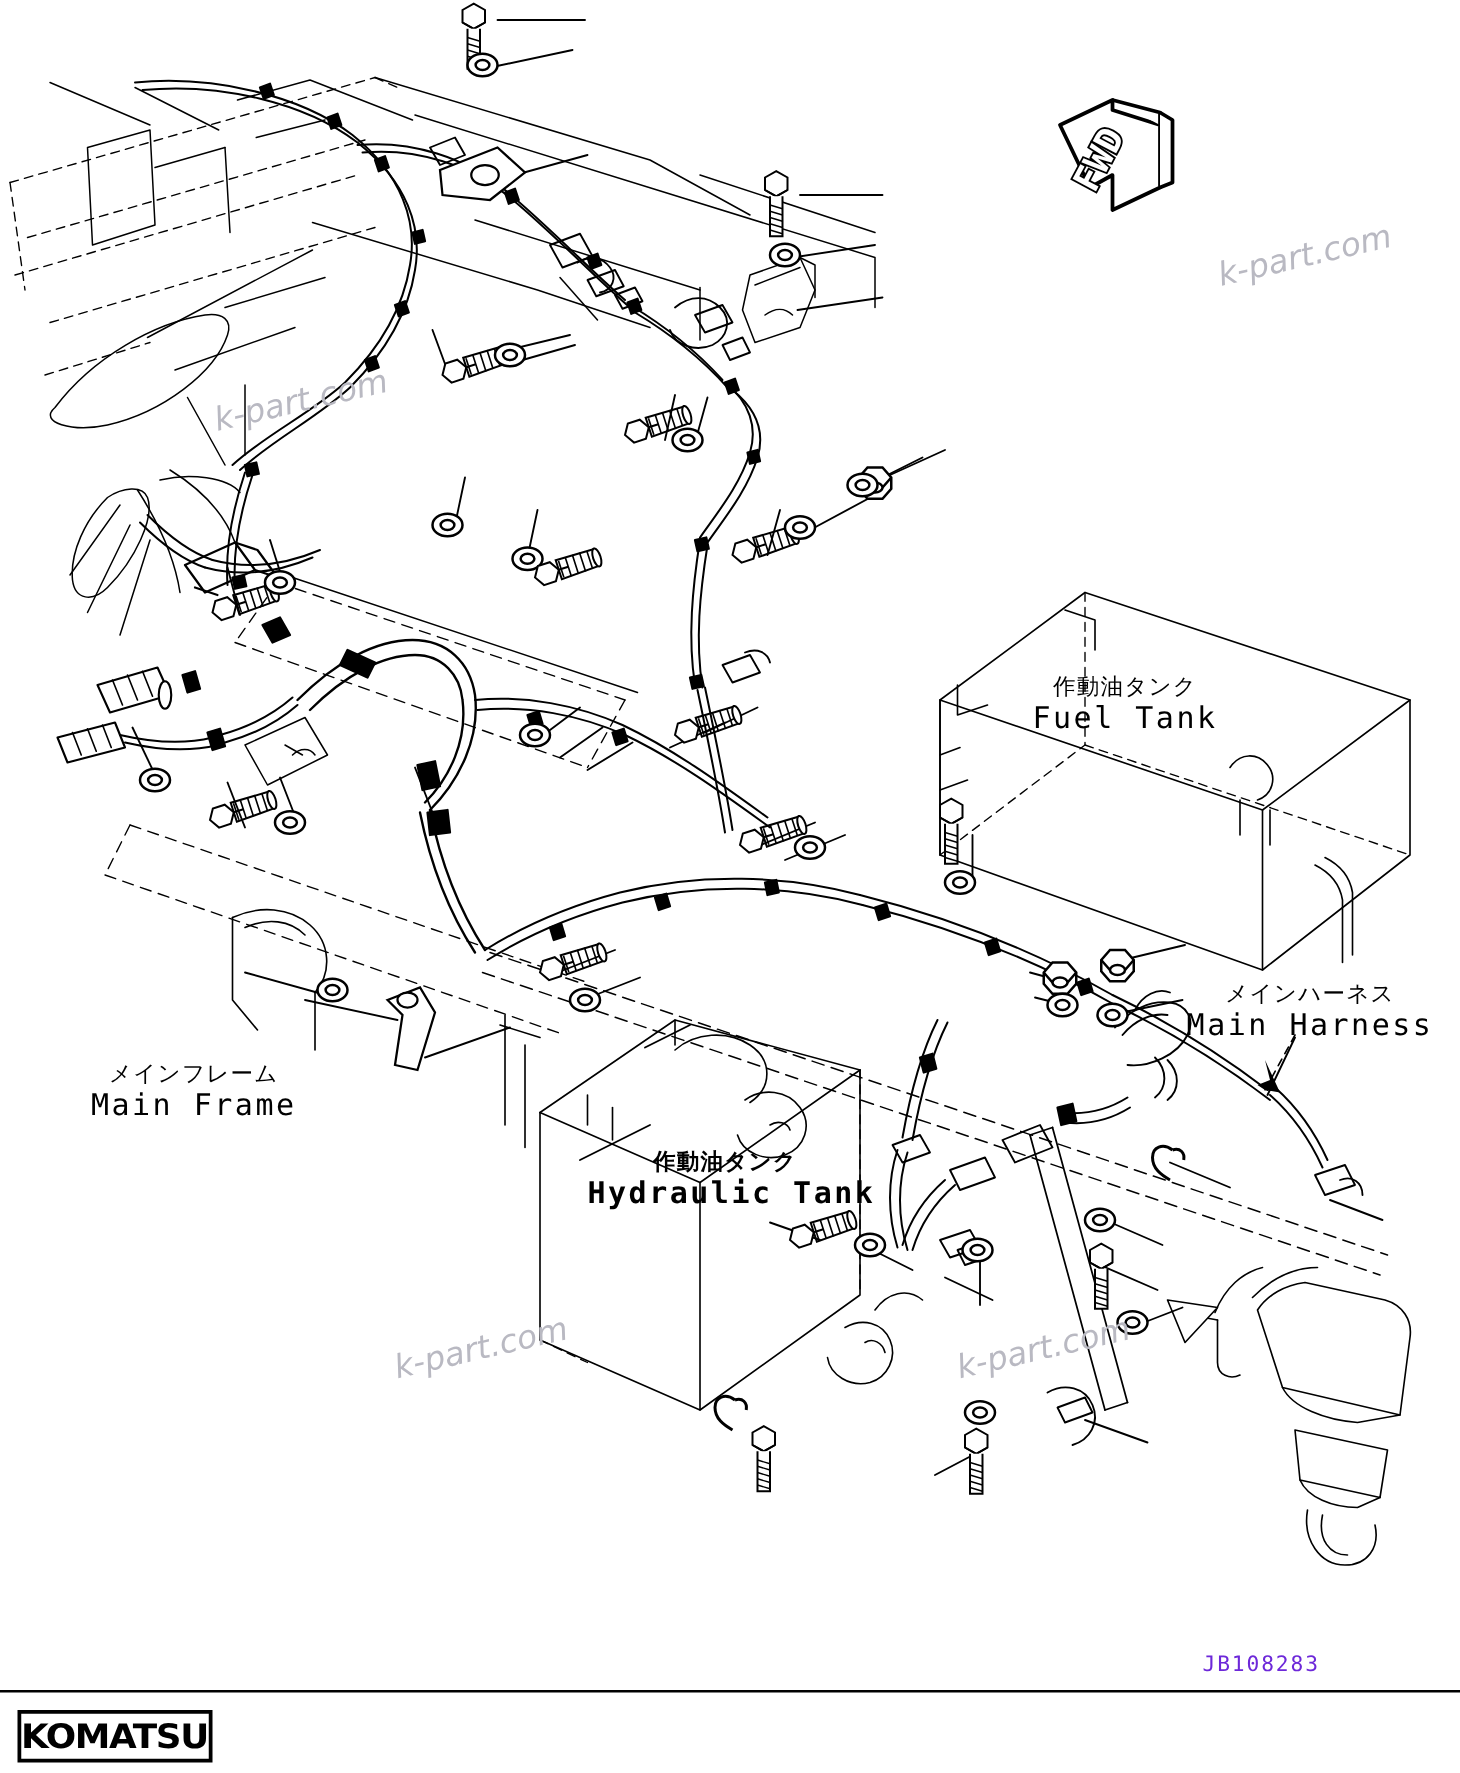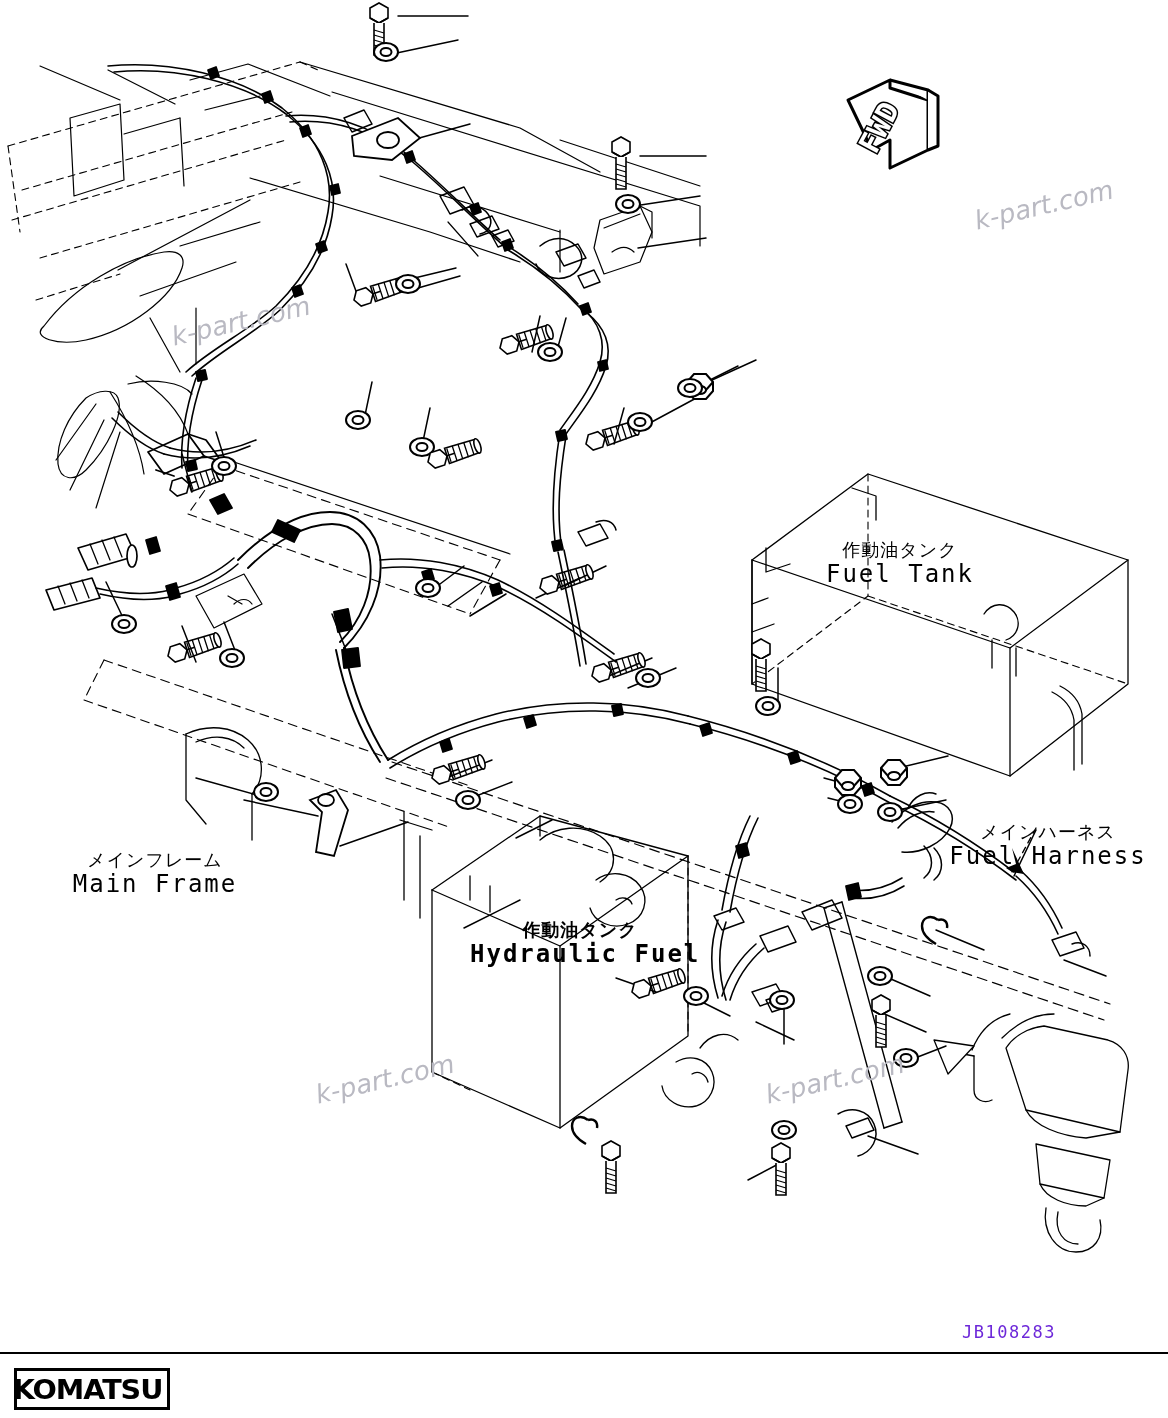--- a/index.html
+++ b/index.html
@@ -12,21 +12,21 @@
   .lbl .en{font-size:24px;letter-spacing:2px;white-space:nowrap;
            font-family:"DejaVu Sans Mono","Liberation Mono",monospace;}
   .wm{position:absolute;color:#b9b9c2;font-size:26px;font-style:italic;
       font-family:"DejaVu Sans","Liberation Sans",sans-serif;
       transform:rotate(-13deg);transform-origin:left center;white-space:nowrap;
       user-select:none;}
   #drawno{position:absolute;left:962px;top:1322px;font-size:17px;letter-spacing:1.5px;
           font-family:"DejaVu Sans Mono","Liberation Mono",monospace;color:#6d28d9;}
   #logobox{position:absolute;left:14px;top:1368px;width:156px;height:42px;
            border:3px solid #000;box-sizing:border-box;display:flex;
-           align-items:center;justify-content:flex-start;}
+           align-items:center;justify-content:center;}
   #logobox span{font-size:27px;font-weight:900;letter-spacing:-1px;color:#000;
                 font-family:"DejaVu Sans","Liberation Sans",sans-serif;
                 transform:scaleX(1.06);}
   #botline{position:absolute;left:0;top:1352px;width:1168px;height:2px;background:#000;}
 </style>
 </head>
 <body>
 
 <div id="stage">
 
@@ -459,33 +459,33 @@
   <div class="wm" style="left:975px;top:206px;">k-part.com</div>
   <div class="wm" style="left:172px;top:322px;">k-part.com</div>
   <div class="wm" style="left:316px;top:1080px;">k-part.com</div>
   <div class="wm" style="left:766px;top:1080px;">k-part.com</div>
 
   <div class="lbl" style="left:790px;top:540px;width:220px;">
     <div class="jp">作動油タンク</div>
     <div class="en">Fuel Tank</div>
   </div>
 
-  <div class="lbl" style="left:948px;top:822px;width:200px;">
+  <div class="lbl" style="left:948px;top:786px;width:200px;">
     <div class="jp">メインハーネス</div>
-    <div class="en">Fuel Harness</div>
+    <div class="en">Main Harness</div>
   </div>
 
   <div class="lbl" style="left:55px;top:850px;width:200px;">
     <div class="jp">メインフレーム</div>
     <div class="en">Main Frame</div>
   </div>
 
   <div class="lbl" style="left:470px;top:920px;width:220px;font-weight:bold;">
     <div class="jp">作動油タンク</div>
-    <div class="en">Hydraulic Fuel</div>
+    <div class="en">Hydraulic Tank</div>
   </div>
 
   <div id="drawno">JB108283</div>
   <div id="botline"></div>
   <div id="logobox">
     <span>KOMATSU</span>
   </div>
 
 </div>
 

